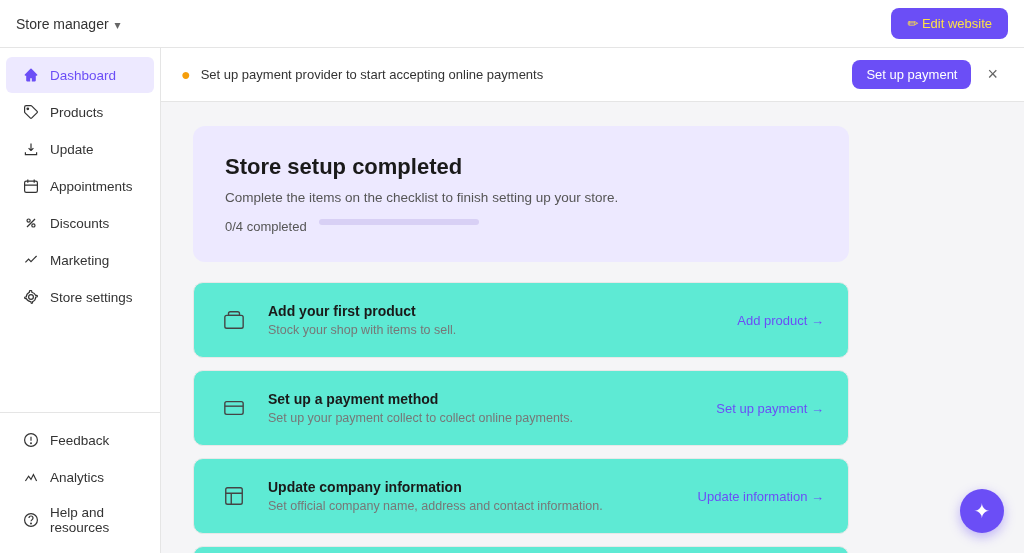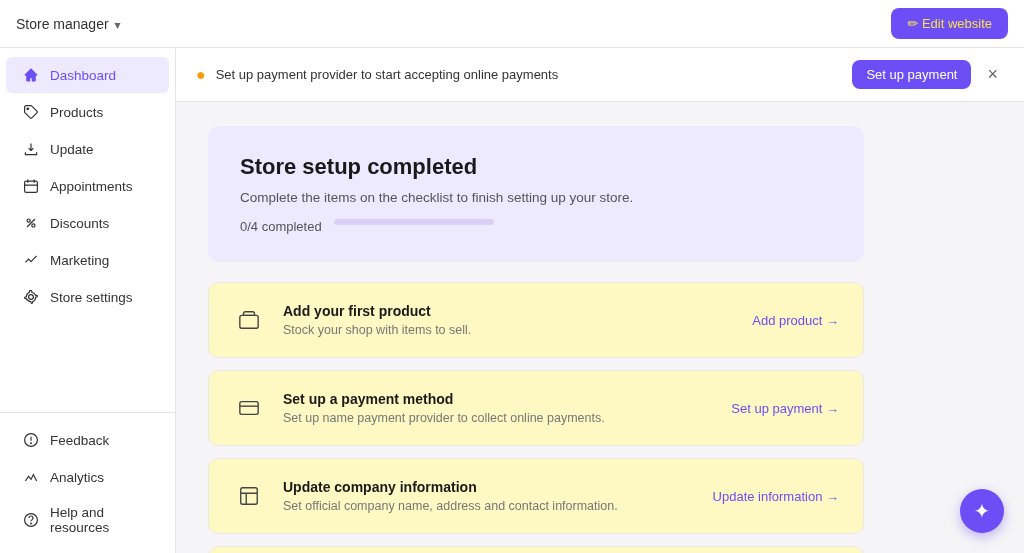--- a/index.html
+++ b/index.html
@@ -42,21 +42,21 @@
 
     
     .layout {
       display: flex;
       flex: 1;
       overflow: hidden;
     }
 
     
     .sidebar {
-      width: 176px;
+      width: 161px;
       background: #fff;
       border-right: 1px solid #e5e5e5;
       display: flex;
       flex-direction: column;
       padding: 8px 0;
       flex-shrink: 0;
     }
     .sidebar-main { flex: 1; overflow: hidden; }
     .sidebar-bottom { border-top: 1px solid #e5e5e5; padding-top: 8px; }
 
@@ -161,21 +161,21 @@
       max-width: 160px;
     }
     .progress-bar-fill {
       height: 6px;
       background: #c4b8f0;
       border-radius: 3px;
     }
 
     
     .task-card {
-      background: #fef9c3;
+      background: #5eead4;
       border-radius: 10px;
       padding: 20px 24px;
       margin-bottom: 12px;
       display: flex;
       align-items: center;
       gap: 18px;
       border: 1px solid #e8e8e8;
     }
     .task-icon {
       width: 32px;
@@ -383,21 +383,21 @@
 
       <div class="task-card">
         <div class="task-icon">
           <svg viewBox="0 0 24 24" fill="none" stroke="currentColor" stroke-width="1.5">
               <rect x="2" y="5" width="20" height="14" rx="2"></rect>
               <path d="M2 10h20"></path>
             </svg>
         </div>
         <div class="task-info">
           <div class="task-title">Set up a payment method</div>
-          <div class="task-desc">Set up name payment provider to collect online payments.</div>
+          <div class="task-desc">Set up your payment collect to collect online payments.</div>
         </div>
         <a class="task-action">Set up payment →</a>
       </div>
 
       <div class="task-card">
         <div class="task-icon">
           <svg viewBox="0 0 24 24" fill="none" stroke="currentColor" stroke-width="1.5">
               <rect x="3" y="3" width="18" height="18" rx="2"></rect>
               <path d="M3 9h18M9 21V9"></path>
             </svg>

